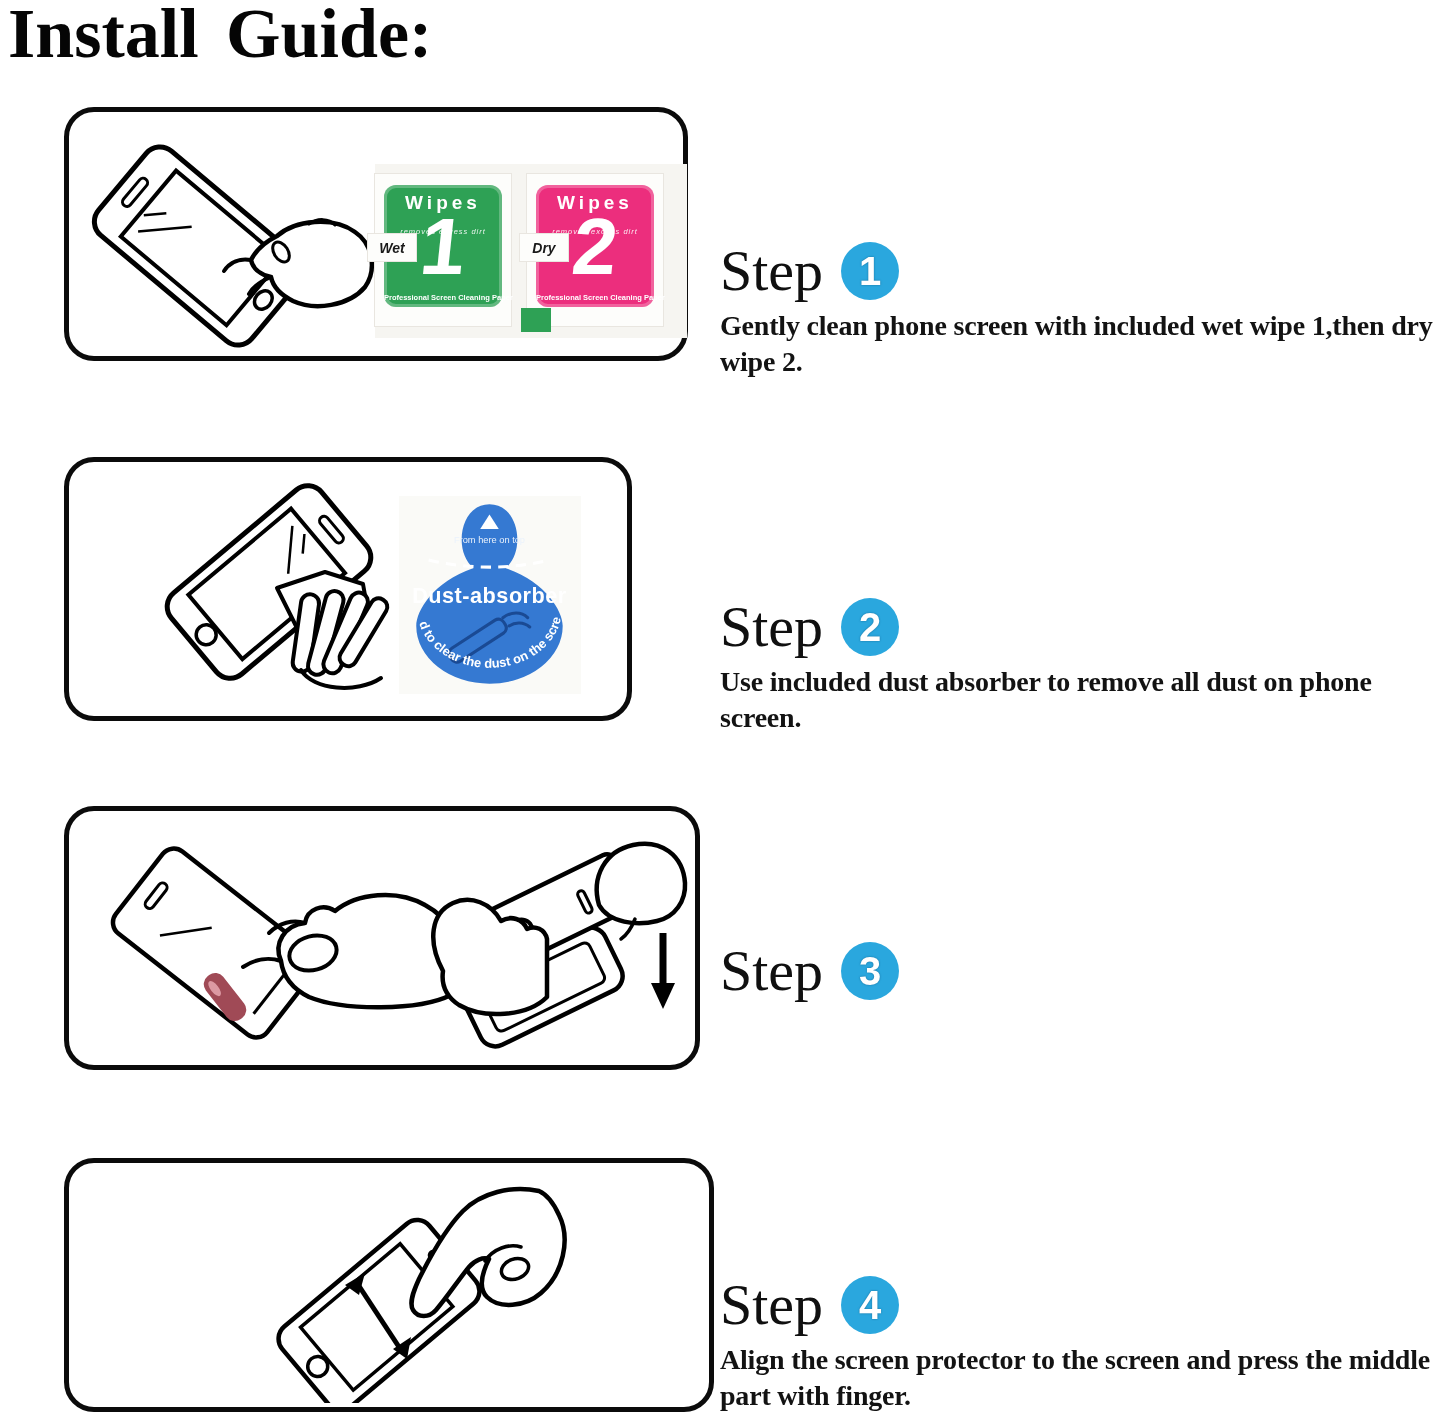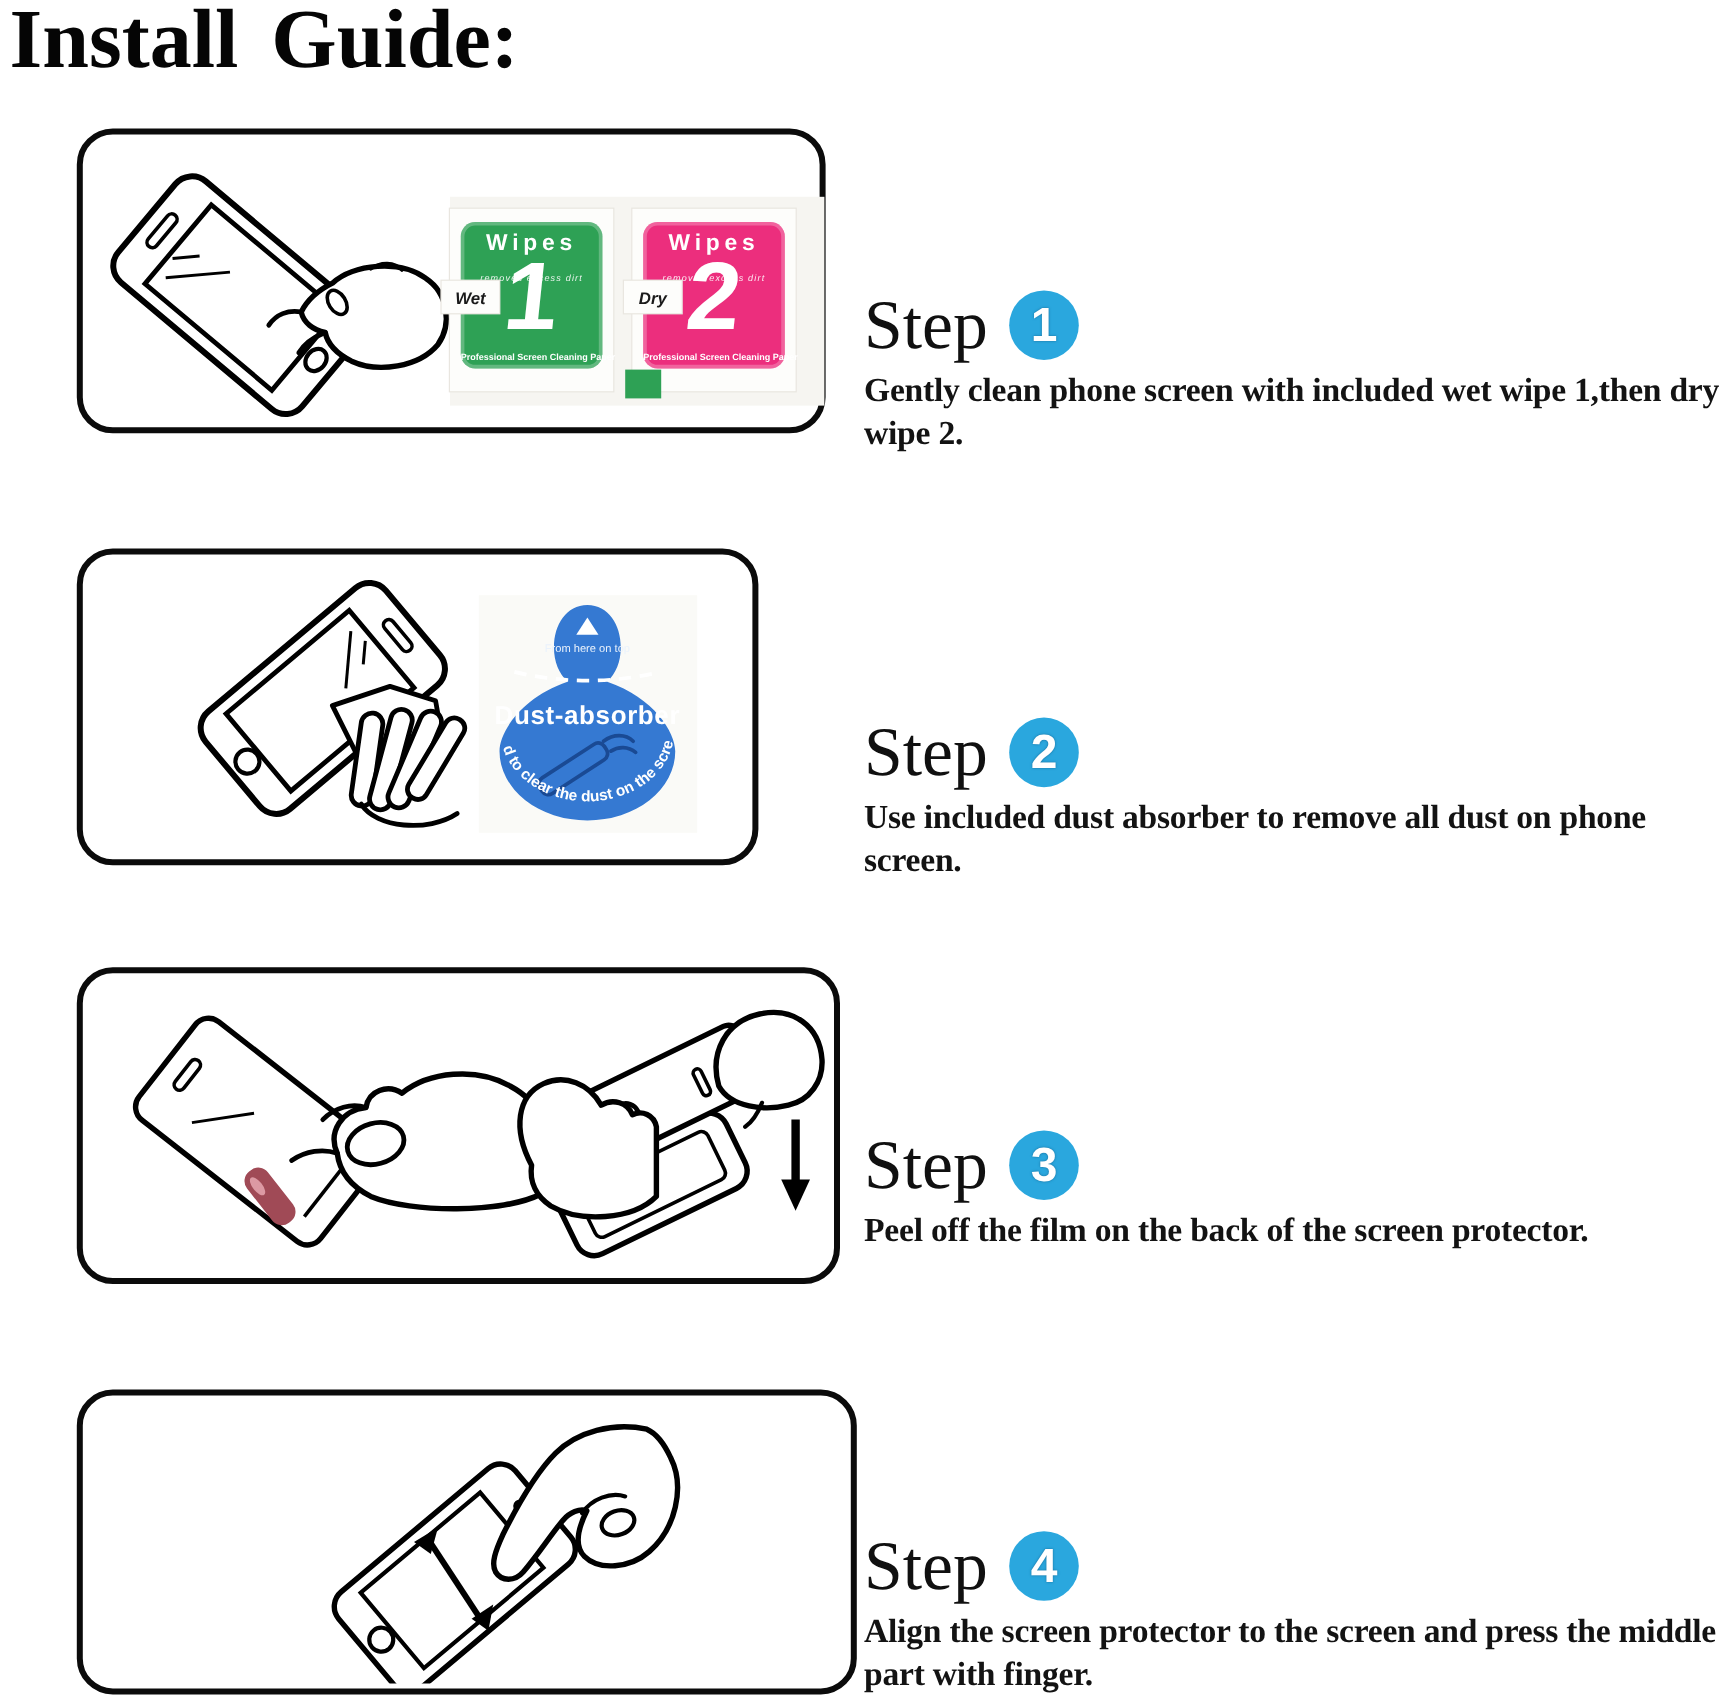--- a/index.html
+++ b/index.html
@@ -227,21 +227,20 @@
       <span class="step-badge">2</span>
     </div>
     <p class="step-desc">Use included dust absorber to remove all dust on phone screen.</p>
   </div>
 
   <div class="step-text" id="step3-text">
     <div class="step-heading">
       <span class="step-word">Step</span>
       <span class="step-badge">3</span>
     </div>
-    <p class="step-desc">Peel off the film on the back of the screen protector.</p>
   </div>
 
   <div class="step-text" id="step4-text">
     <div class="step-heading">
       <span class="step-word">Step</span>
       <span class="step-badge">4</span>
     </div>
     <p class="step-desc">Align the screen protector to the screen and press the middle part with finger.</p>
   </div>
 

